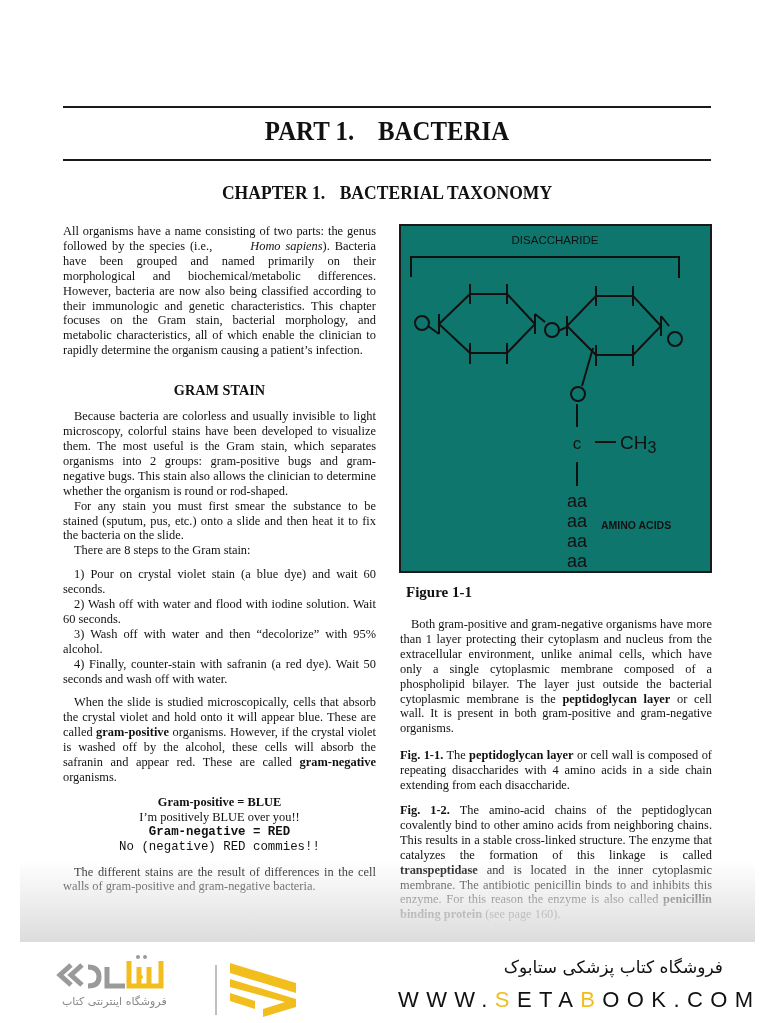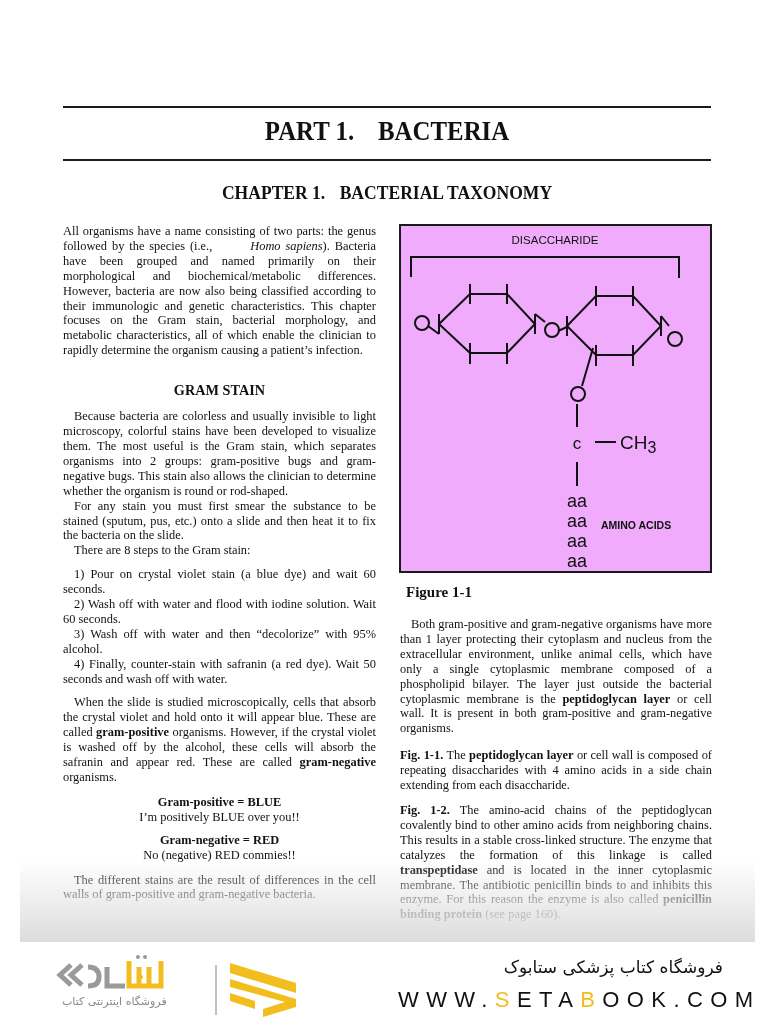--- a/index.html
+++ b/index.html
@@ -38,21 +38,21 @@
       transform: scaleX(0.92);
     }
 
     .center { text-align: center; }
     .b { font-weight: bold; }
     .i { font-style: italic; margin-left: 33px; }
 
     
     .figure-box {
       position: absolute; left: 399px; top: 224px; width: 313px; height: 349px;
-      border: 2px solid #1a1a1a; background: #f0abfc;
+      border: 2px solid #1a1a1a; background: #0f766e;
     }
     .figure-box svg { position: absolute; left: 0; top: 0; }
     .fig-label-sans { font-family: "Liberation Sans", "DejaVu Sans", sans-serif; }
 
     .figure-caption {
       position: absolute; left: 400px; top: 584px; font-weight: bold; font-size: 15px; margin-left: 6px;
     }
 
     
     .fade {
@@ -107,21 +107,21 @@
       <p class="p indent">3) Wash off with water and then “decolorize” with 95% alcohol.</p>
       <p class="p indent">4) Finally, counter-stain with safranin (a red dye). Wait 50 seconds and wash off with water.</p>
     </div>
 
     <p class="p indent" style="margin-top:9px;"><span>When the slide is studied microscopically, cells that absorb the crystal violet and hold onto it will appear blue. These are called </span><span class="b">gram-positive</span><span> organisms. However, if the crystal violet is washed off by the alcohol, these cells will absorb the safranin and appear red. These are called </span><span class="b">gram-negative</span><span> organisms.</span></p>
 
     <div class="center" style="margin-top:10px;">
       <div class="b">Gram-positive = BLUE</div>
       <div>I’m positively BLUE over you!!</div>
     </div>
-    <div class="center" style="margin-top:8px;">
+    <div class="center" style="margin-top:0;font-family:Liberation Mono, monospace;">
       <div class="b">Gram-negative = RED</div>
       <div>No (negative) RED commies!!</div>
     </div>
 
     <p class="p indent" style="margin-top:10px;">The different stains are the result of differences in the cell walls of gram-positive and gram-negative bacteria.</p>
   </div>
 
   <div class="figure-box">
     <svg width="309" height="345" viewBox="0 0 309 345">
       <g stroke="#111" stroke-width="2" fill="none">

